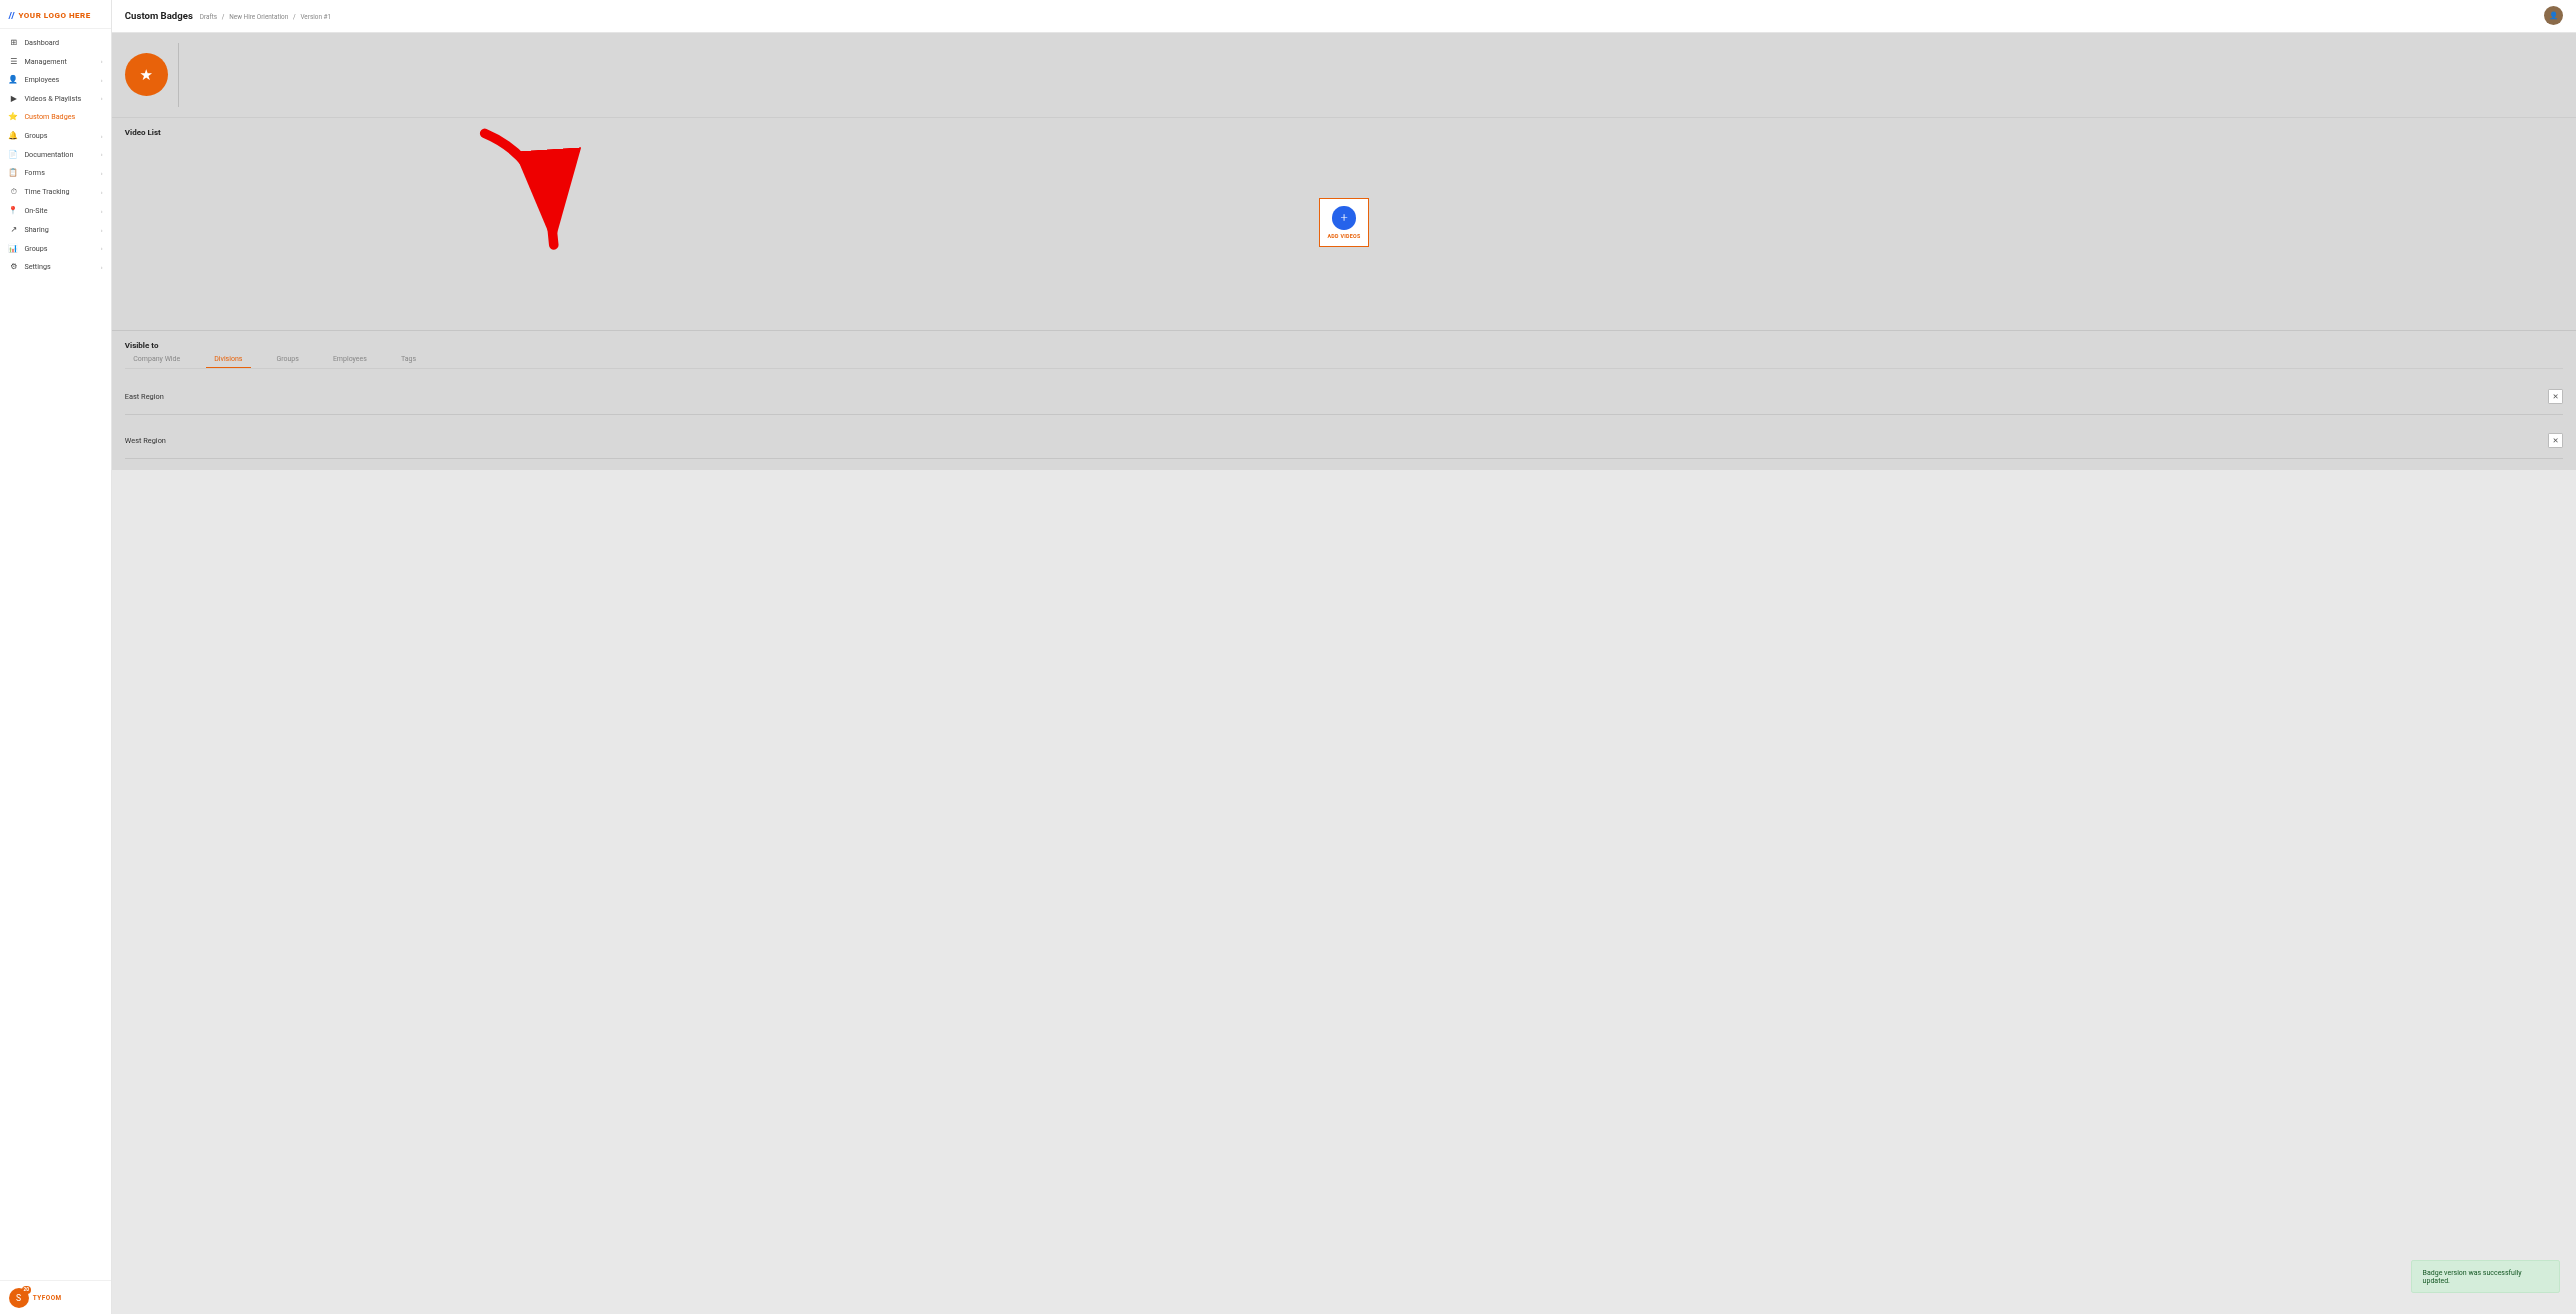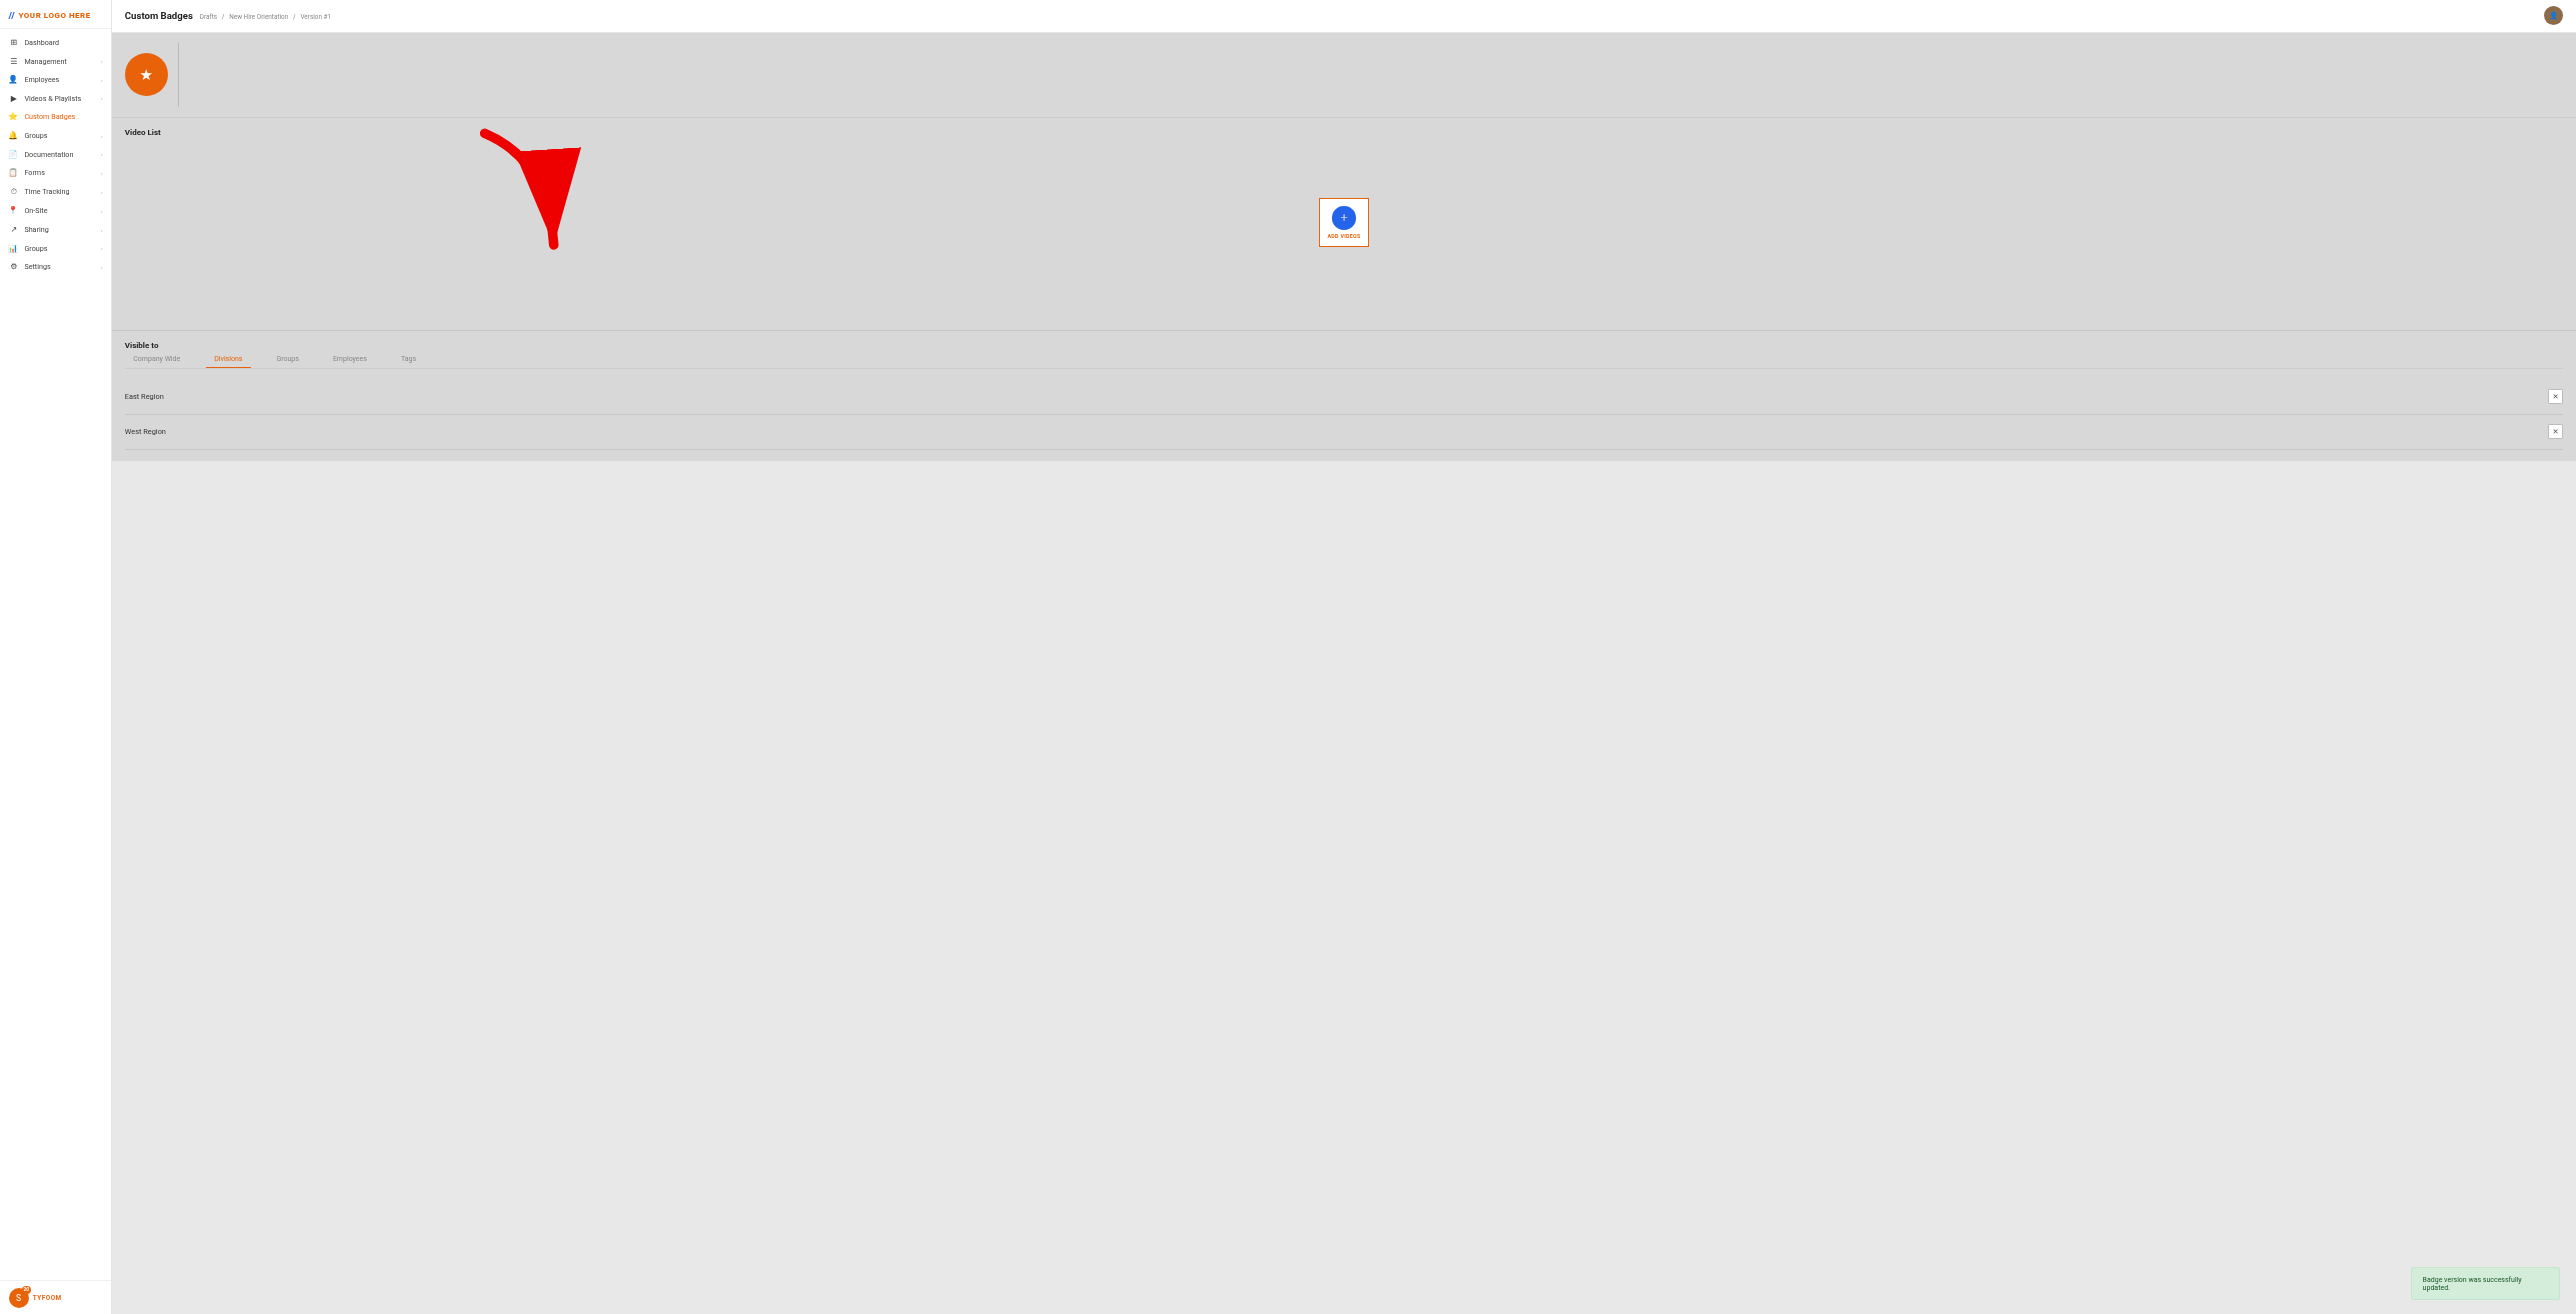--- a/index.html
+++ b/index.html
@@ -257,21 +257,21 @@
     }
     .tab.active {
       color: #e8620a;
       border-bottom: 1.1px solid #e8620a;
     }
 
     
     .division-list {
       display: flex;
       flex-direction: column;
-      gap: 0;
+      gap: 9px;
     }
     .division-item {
       display: flex;
       align-items: center;
       justify-content: space-between;
       padding: 9.6px 0;
       border-bottom: 0.5px solid #c5c5c5;
     }
     .division-name {
       font-size: 7.4px;
@@ -294,21 +294,21 @@
       text-align: right;
       font-size: 7px;
       color: #333;
       font-weight: 600;
       margin-bottom: 5.3px;
     }
 
     
     .toast {
       position: fixed;
-      bottom: 14px;
+      bottom: 21px;
       right: 16px;
       background: #d4edda;
       border: 0.5px solid #c3e6cb;
       color: #155724;
       padding: 7.4px 10.6px;
       border-radius: 2.1px;
       font-size: 7px;
       z-index: 100;
       max-width: 149px;
     }

